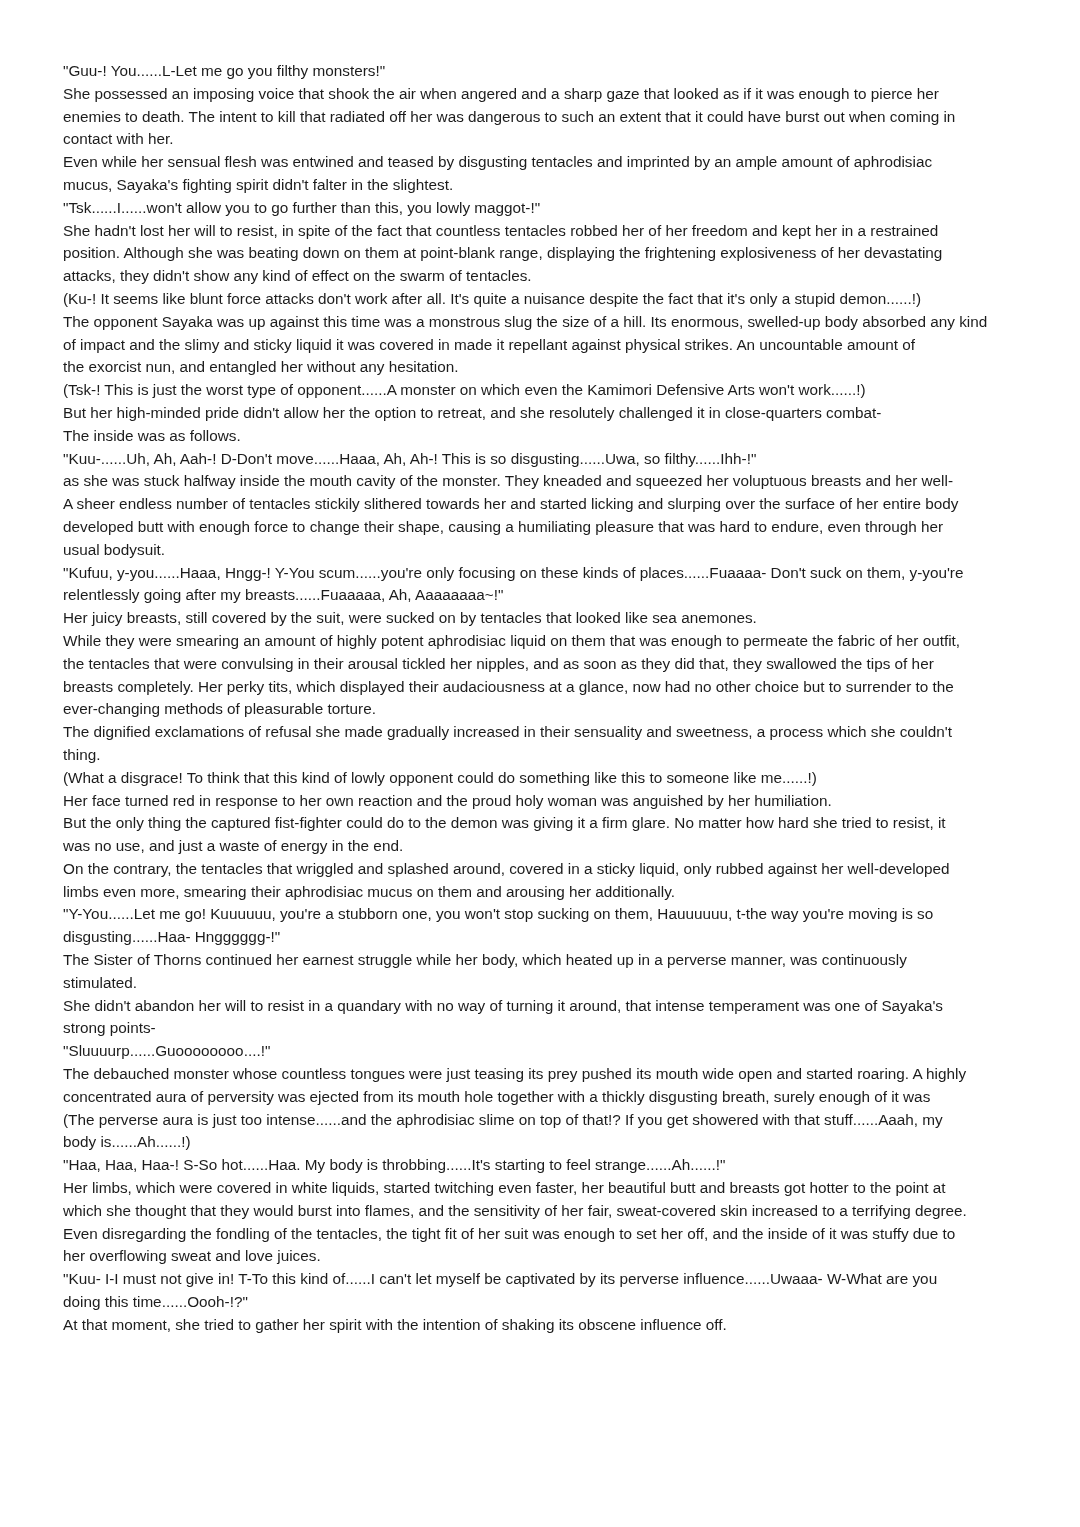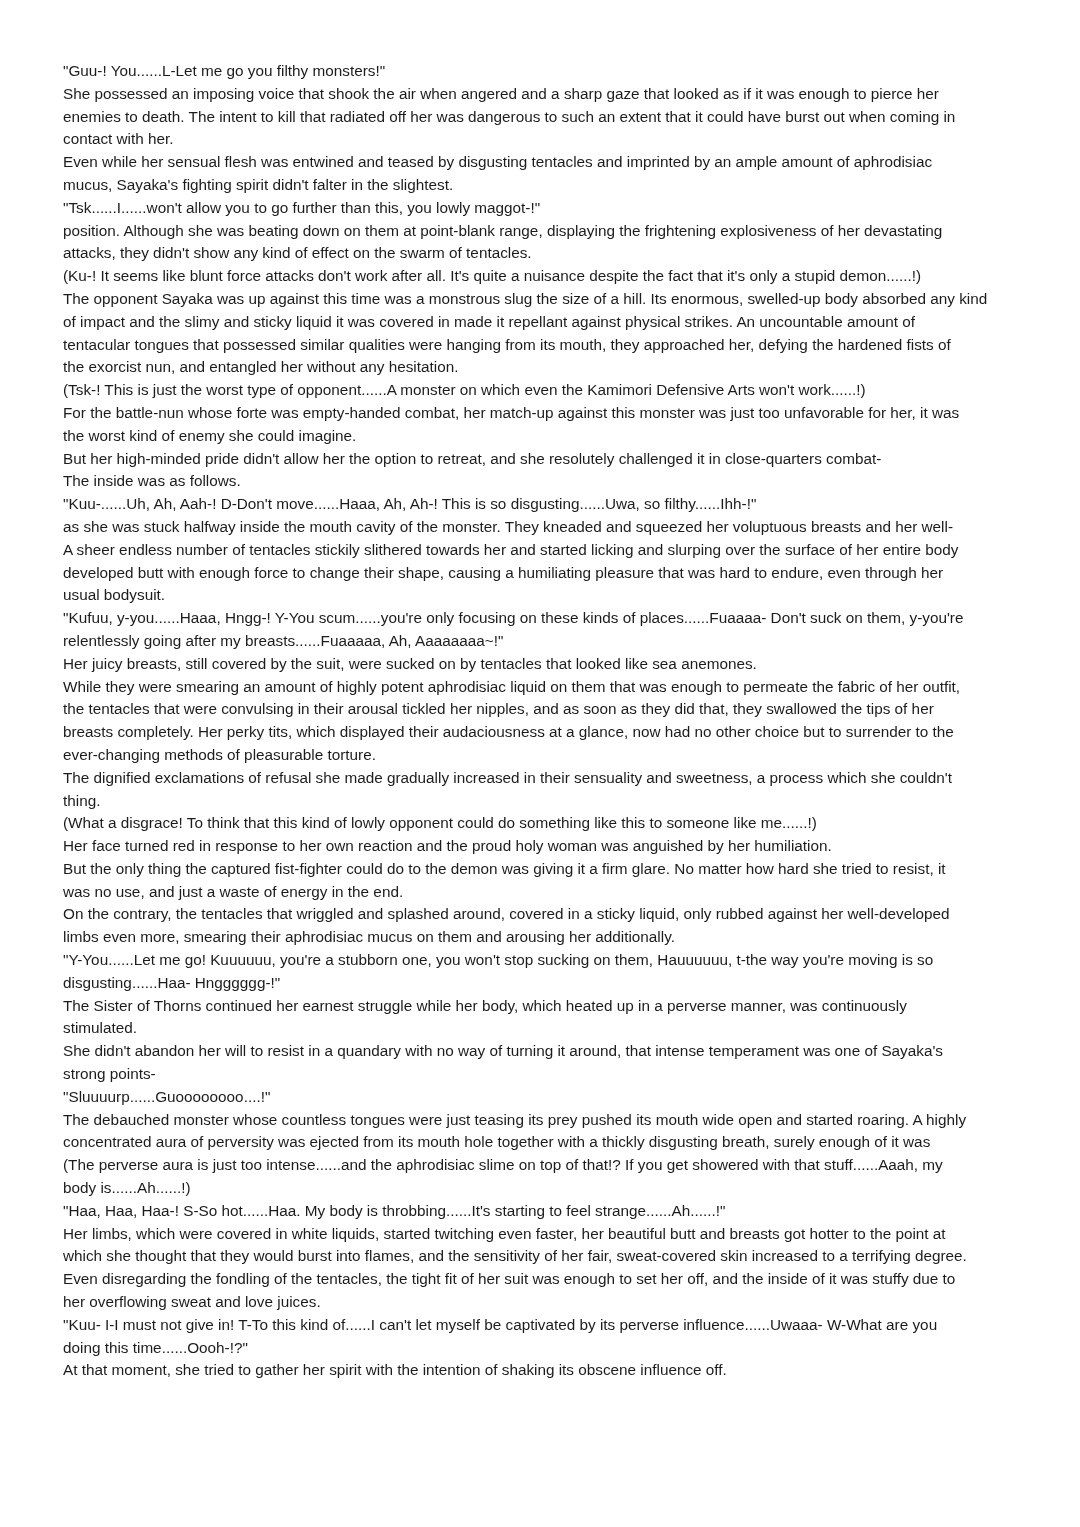--- a/index.html
+++ b/index.html
@@ -54,38 +54,34 @@
         <div class="line">contact with her.</div>
       </div>
       <div class="para">
         <div class="line">Even while her sensual flesh was entwined and teased by disgusting tentacles and imprinted by an ample amount of aphrodisiac</div>
         <div class="line">mucus, Sayaka's fighting spirit didn't falter in the slightest.</div>
       </div>
       <div class="para">
         <div class="line">"Tsk......I......won't allow you to go further than this, you lowly maggot-!"</div>
       </div>
       <div class="para">
+        <div class="line">She hadn't lost her will to resist, in spite of the fact that countless tentacles robbed her of her freedom and kept her in a restrained</div>
         <div class="line">position. Although she was beating down on them at point-blank range, displaying the frightening explosiveness of her devastating</div>
         <div class="line">attacks, they didn't show any kind of effect on the swarm of tentacles.</div>
       </div>
       <div class="para">
         <div class="line">(Ku-! It seems like blunt force attacks don't work after all. It's quite a nuisance despite the fact that it's only a stupid demon......!)</div>
       </div>
       <div class="para">
         <div class="line">The opponent Sayaka was up against this time was a monstrous slug the size of a hill. Its enormous, swelled-up body absorbed any kind</div>
         <div class="line">of impact and the slimy and sticky liquid it was covered in made it repellant against physical strikes. An uncountable amount of</div>
-        <div class="line">tentacular tongues that possessed similar qualities were hanging from its mouth, they approached her, defying the hardened fists of</div>
         <div class="line">the exorcist nun, and entangled her without any hesitation.</div>
       </div>
       <div class="para">
         <div class="line">(Tsk-! This is just the worst type of opponent......A monster on which even the Kamimori Defensive Arts won't work......!)</div>
-      </div>
-      <div class="para">
-        <div class="line">For the battle-nun whose forte was empty-handed combat, her match-up against this monster was just too unfavorable for her, it was</div>
-        <div class="line">the worst kind of enemy she could imagine.</div>
       </div>
       <div class="para">
         <div class="line">But her high-minded pride didn't allow her the option to retreat, and she resolutely challenged it in close-quarters combat-</div>
       </div>
       <div class="para">
         <div class="line">The inside was as follows.</div>
       </div>
       <div class="para">
         <div class="line">"Kuu-......Uh, Ah, Aah-! D-Don't move......Haaa, Ah, Ah-! This is so disgusting......Uwa, so filthy......Ihh-!"</div>
       </div>

